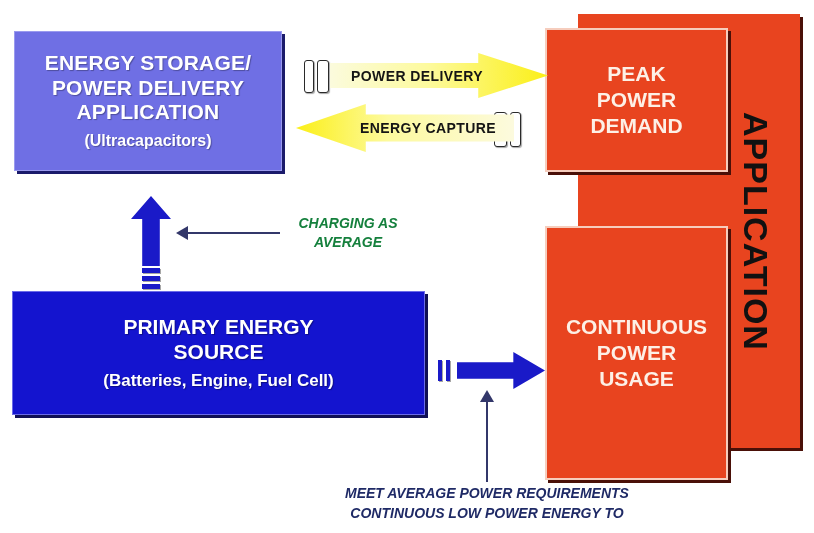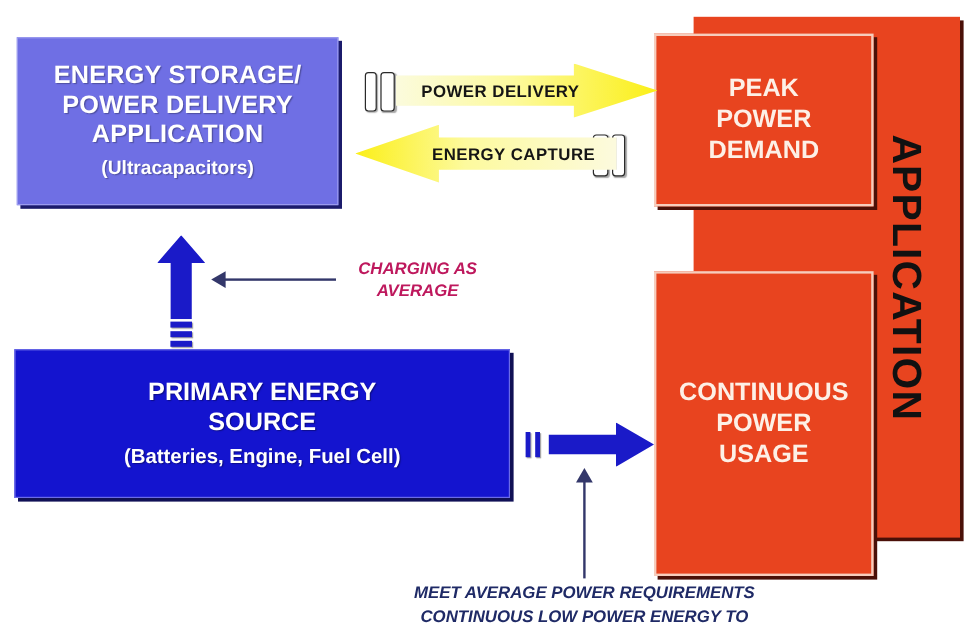--- a/index.html
+++ b/index.html
@@ -221,21 +221,21 @@
     border-top: 7px solid transparent;
     border-bottom: 7px solid transparent;
     border-right: 12px solid #33376a;
   }
   #charging-label {
     position: absolute;
     left: 283px;
     top: 214px;
     width: 130px;
     text-align: center;
-    color: #be185d;
+    color: #15803d;
     font-size: 14px;
     font-weight: bold;
     font-style: italic;
     line-height: 1.35;
   }
 
   
   #continuous-arrow {
     position: absolute;
     left: 457px;

